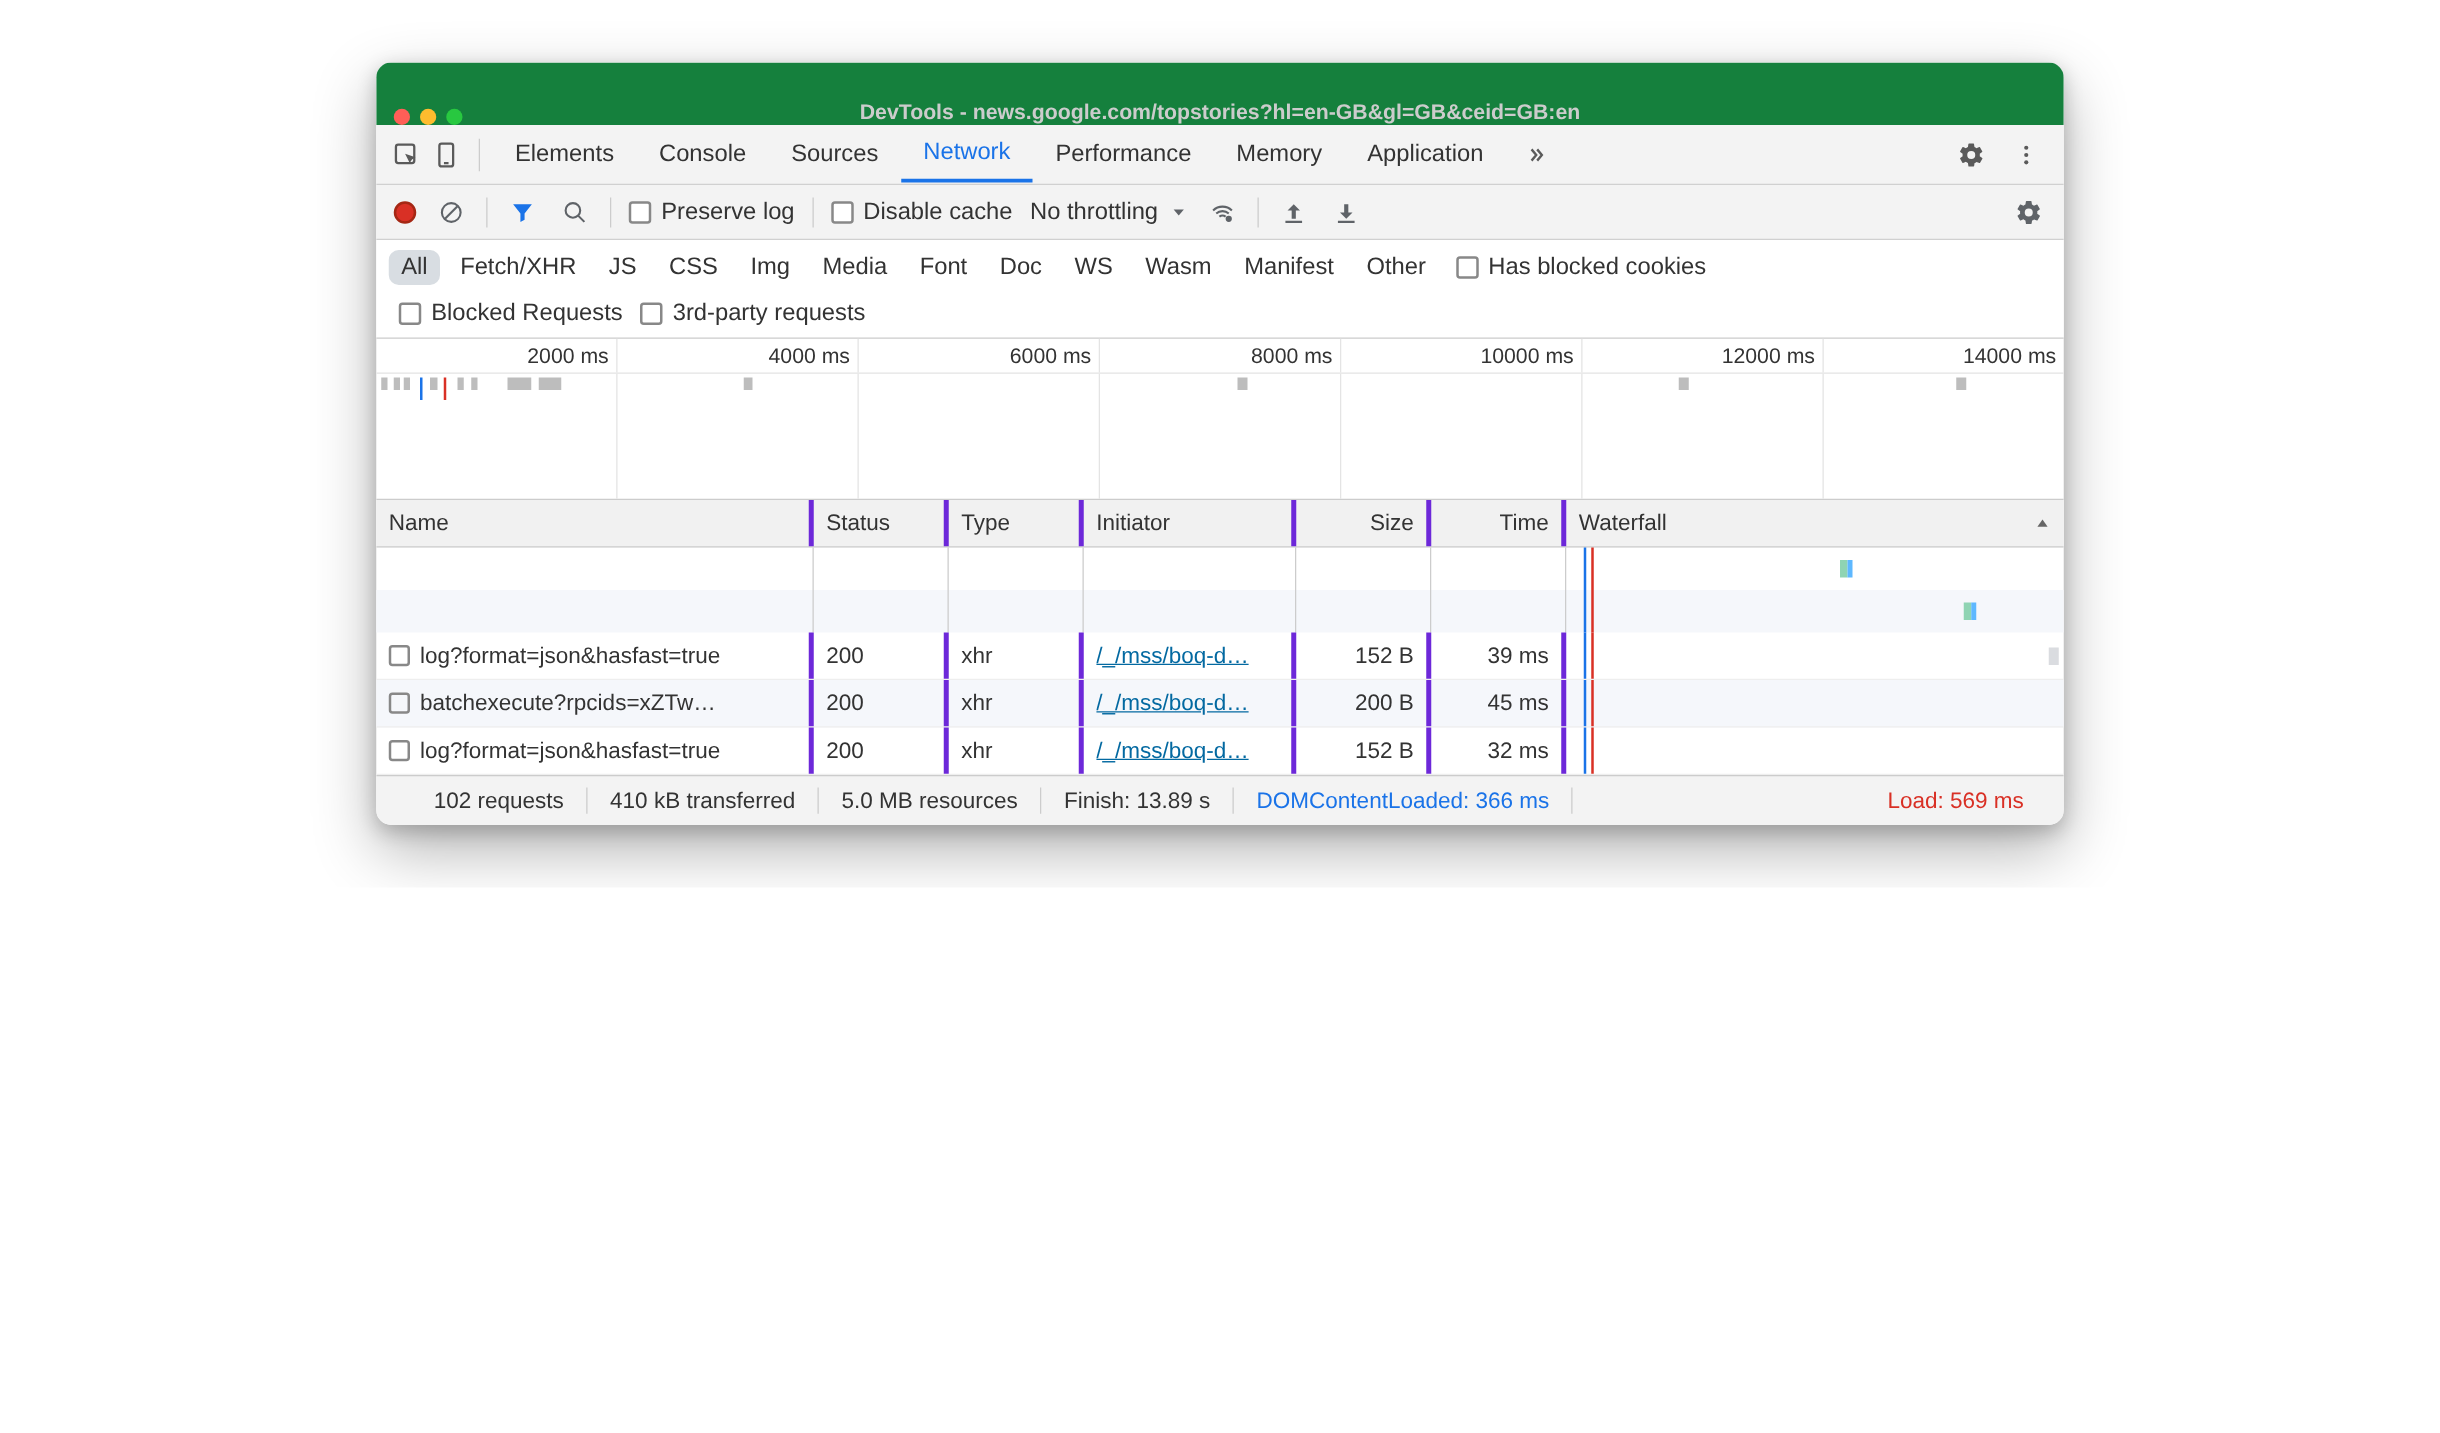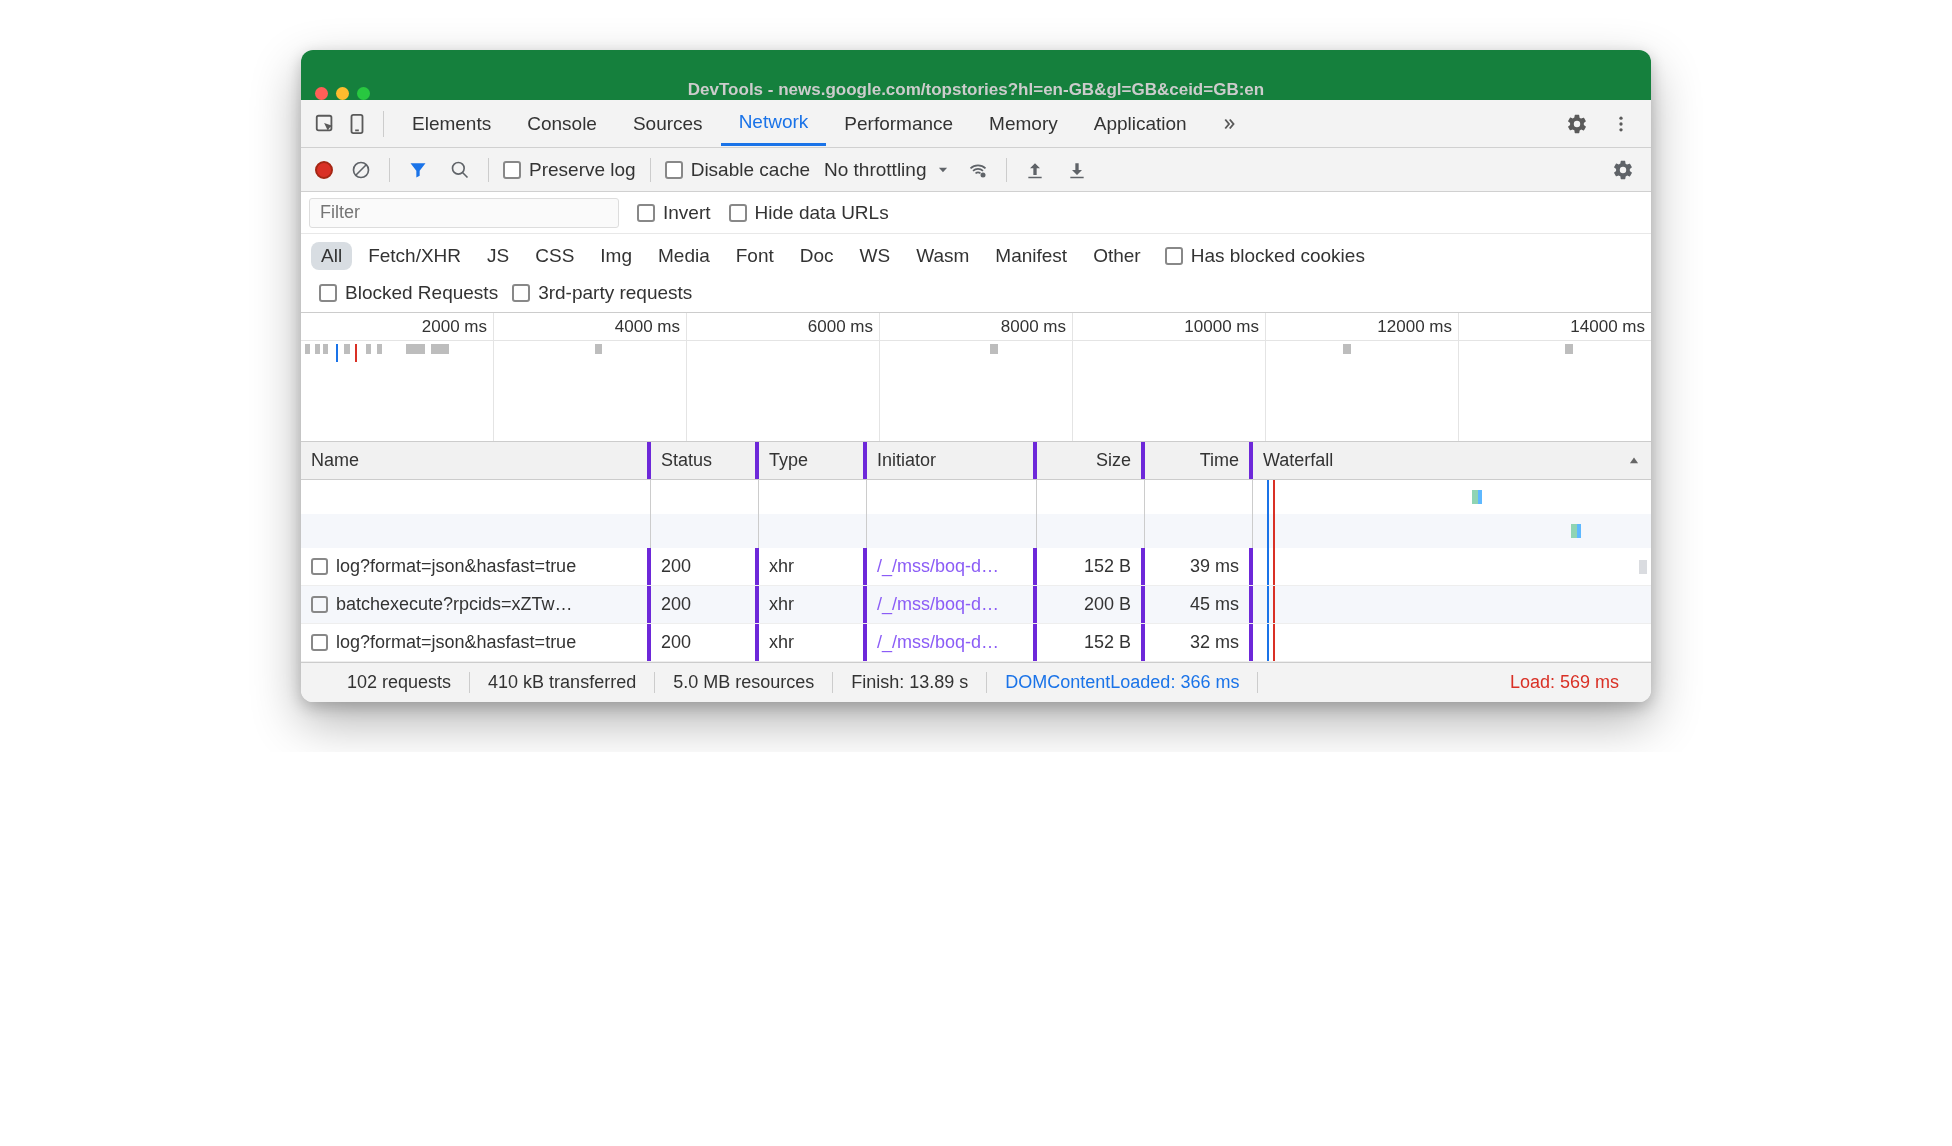--- a/index.html
+++ b/index.html
@@ -69,21 +69,21 @@
     .col-size { flex: 0 0 108px; justify-content: flex-end; }
     .col-time { flex: 0 0 108px; justify-content: flex-end; }
     .col-waterfall { flex: 1; border-right: none; position: relative; }
     
     .table-body { }
     .tr { display: flex; height: 38px; font-size: 18px; color: #333; border-bottom: 1px solid #eee; }
     .tr.alt { background: #f5f7fb; }
     .tr .col-name { gap: 8px; }
     .row-check { width: 17px; height: 17px; border: 2px solid #888; border-radius: 3px; flex-shrink: 0; }
     .name-text { white-space: nowrap; overflow: hidden; text-overflow: ellipsis; }
-    .initiator-link { color: #8b5cf6; white-space: nowrap; overflow: hidden; text-overflow: ellipsis; }
+    .initiator-link { text-decoration: underline; color: #0369a1; white-space: nowrap; overflow: hidden; text-overflow: ellipsis; }
     
     .waterfall-cell { position: relative; }
     .wf-line { position: absolute; top: 0; bottom: 0; width: 2px; }
     .wf-seg { position: absolute; height: 14px; top: 50%; transform: translateY(-50%); }
     
     .pre-rows { display: flex; flex-direction: column; }
     .pre-row { height: 34px; display: flex; }
     .pre-row.alt { background: #f5f7fb; }
     .pre-row .td { border-right: 1px solid #ccc; }
     .pre-row .col-waterfall { border-right: none; }
@@ -211,31 +211,20 @@
         </svg>
     </div>
     <div class="spacer"></div>
     <div class="icon-btn">
       <svg width="22" height="22" viewBox="0 0 24 24" fill="currentColor">
           <path d="M19.4 13a7.5 7.5 0 0 0 .1-1 7.5 7.5 0 0 0-.1-1l2.1-1.6a.5.5 0 0 0 .1-.6l-2-3.5a.5.5 0 0 0-.6-.2l-2.5 1a7.3 7.3 0 0 0-1.7-1l-.4-2.6A.5.5 0 0 0 14 2h-4a.5.5 0 0 0-.5.4L9.1 5a7.3 7.3 0 0 0-1.7 1l-2.5-1a.5.5 0 0 0-.6.2l-2 3.5a.5.5 0 0 0 .1.6L4.5 11a7.5 7.5 0 0 0-.1 1 7.5 7.5 0 0 0 .1 1l-2.1 1.6a.5.5 0 0 0-.1.6l2 3.5a.5.5 0 0 0 .6.2l2.5-1a7.3 7.3 0 0 0 1.7 1l.4 2.6A.5.5 0 0 0 10 22h4a.5.5 0 0 0 .5-.4l.4-2.6a7.3 7.3 0 0 0 1.7-1l2.5 1a.5.5 0 0 0 .6-.2l2-3.5a.5.5 0 0 0-.1-.6ZM12 15.5A3.5 3.5 0 1 1 15.5 12 3.5 3.5 0 0 1 12 15.5Z"></path>
         </svg>
     </div>
   </div>
 
-  <div class="filter-row">
-    <input class="filter-input" placeholder="Filter" style="">
-    <label class="checkbox-label">
-      <span class="checkbox"></span>
-        <span>Invert</span>
-    </label>
-    <label class="checkbox-label">
-      <span class="checkbox"></span>
-        <span>Hide data URLs</span>
-    </label>
-  </div>
 
   <div class="type-row">
     <span class="chip active">All</span>
     <span class="chip">Fetch/XHR</span>
     <span class="chip">JS</span>
     <span class="chip">CSS</span>
     <span class="chip">Img</span>
     <span class="chip">Media</span>
     <span class="chip">Font</span>
     <span class="chip">Doc</span>

